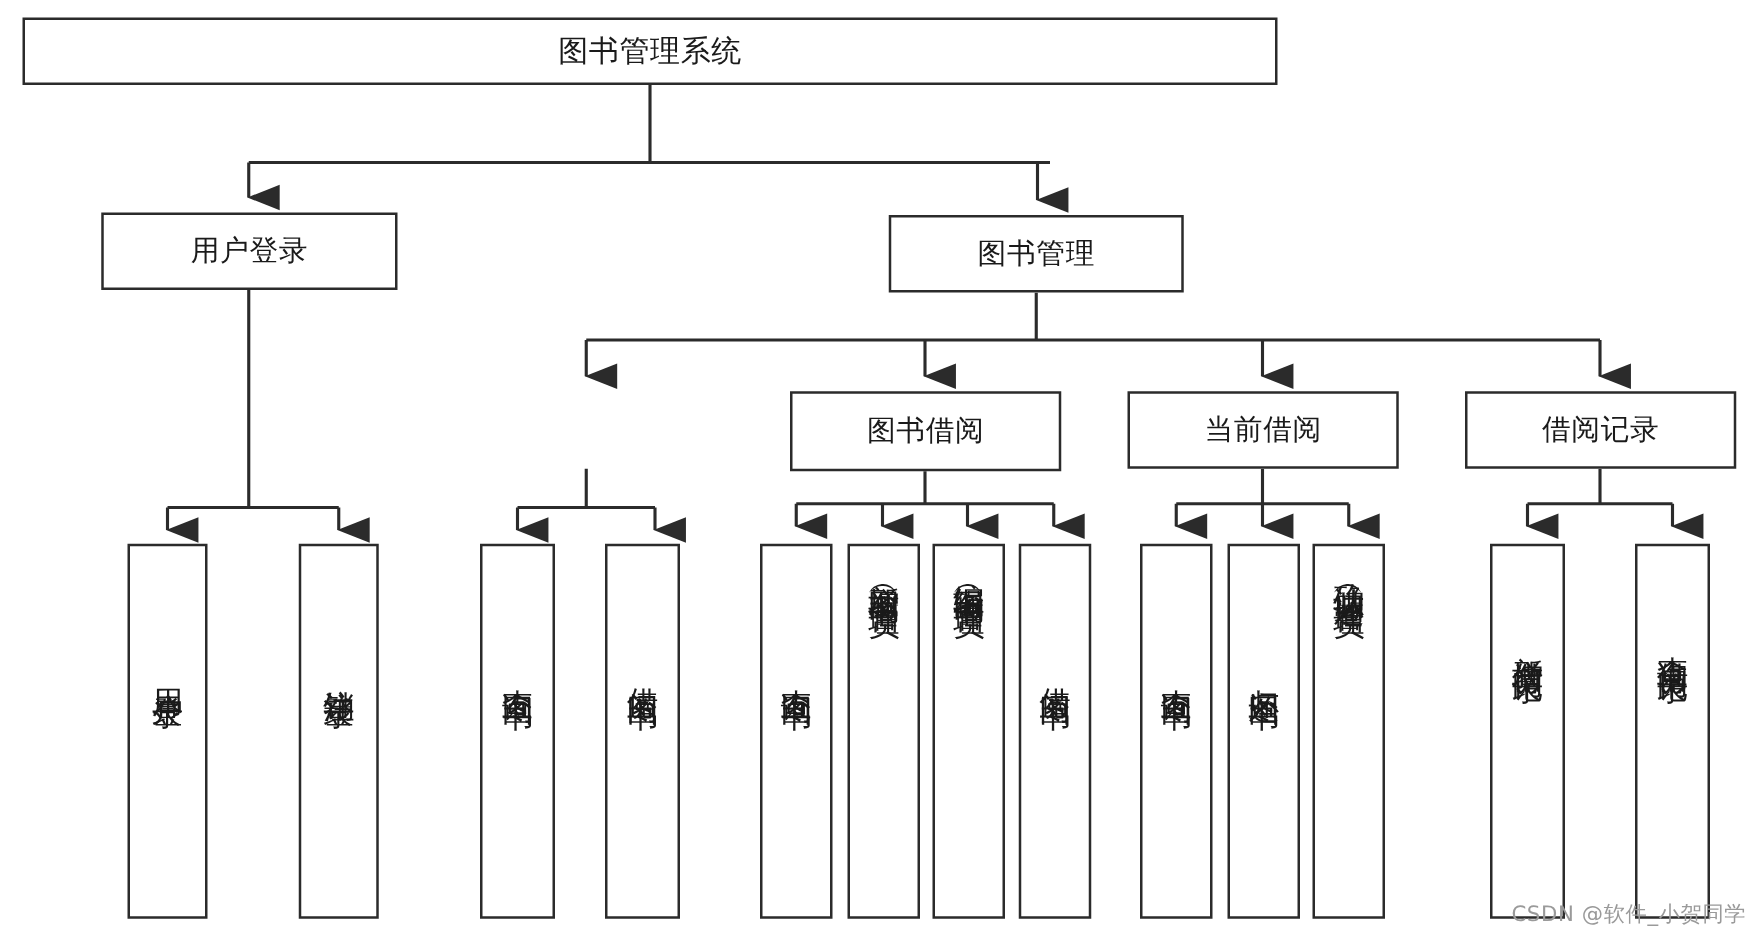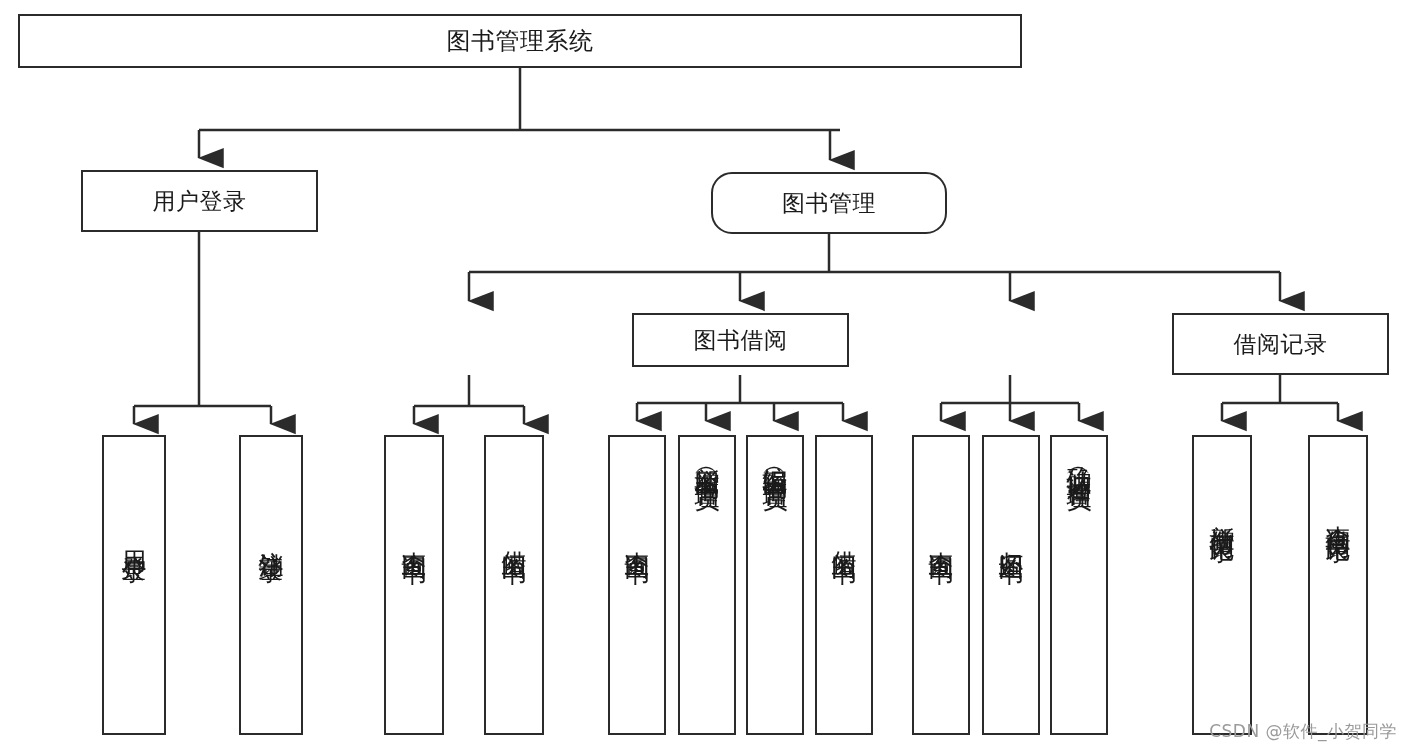--- a/index.html
+++ b/index.html
@@ -138,29 +138,32 @@
   </svg>
 
   <div class="node horiz root" style="left:18px; top:14px; width:1004px; height:54px;align-items:center;">
     <span class="label">图书管理系统</span>
   </div>
 
   <div class="node horiz" style="left:81px; top:170px; width:237px; height:62px;">
     <span class="label">用户登录</span>
   </div>
 
-  <div class="node horiz" style="left:711px; top:172px; width:236px; height:62px;border-radius:21px;">
+  <div class="node horiz" style="left:711px; top:172px; width:236px; height:62px;">
     <span class="label">图书管理</span>
   </div>
 
 
-  <div class="node horiz" style="left:632px; top:313px; width:217px; height:54px;">
+  <div class="node horiz" style="left:632px; top:313px; width:217px; height:64px;">
     <span class="label">图书借阅</span>
   </div>
 
+  <div class="node horiz" style="left:902px; top:313px; width:217px; height:62px;">
+    <span class="label">当前借阅</span>
+  </div>
 
   <div class="node horiz" style="left:1172px; top:313px; width:217px; height:62px;">
     <span class="label">借阅记录</span>
   </div>
 
   <div class="node vert mid" style="left:102px; top:435px; width:64px; height:300px;">
     <span class="label">用户登录</span>
   </div>
 
   <div class="node vert mid" style="left:239px; top:435px; width:64px; height:300px;">

